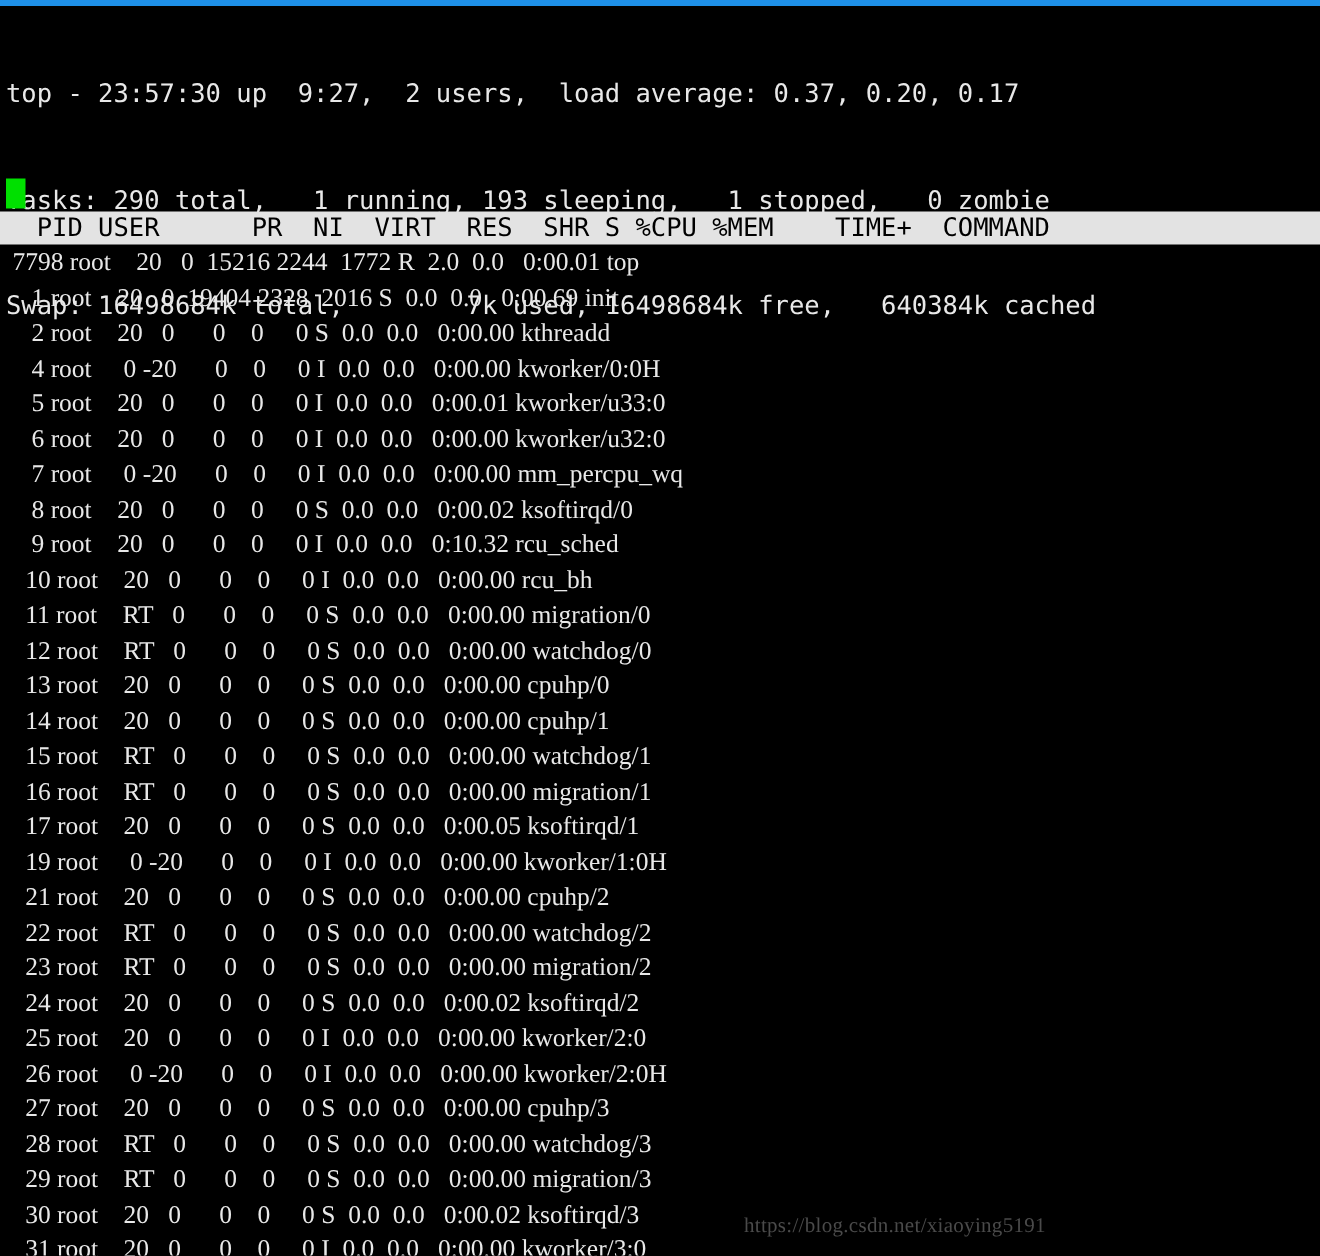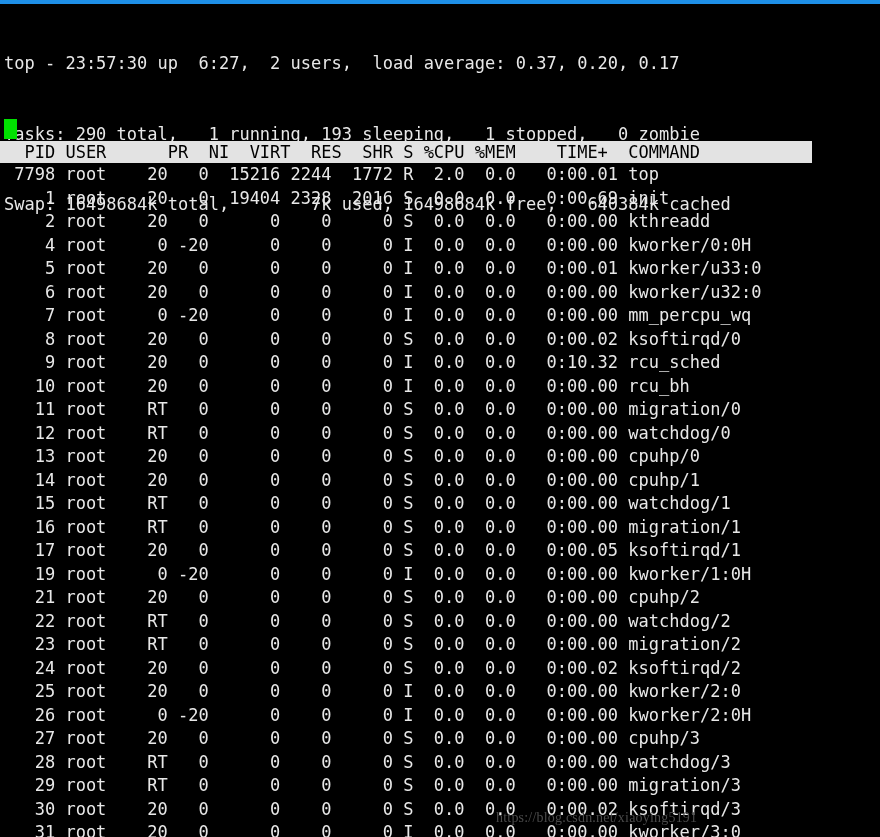--- a/index.html
+++ b/index.html
@@ -33,55 +33,55 @@
   #cursor {
     position:absolute;
     left:4px; top:119px;
     width:13px; height:20px;
     background:#00e000;
   }
 
   #colhead {
     position:absolute;
     top:141px; left:0;
-    width:812px; height:22px;
+    width:880px; height:22px;
     background:#e3e3e3;
     color:#000;
     white-space:pre;
     padding-left:4px;
     line-height:22px;
     overflow:hidden;
   }
 
   #proclist {
     position:absolute;
     top:163px; left:4px;
     width:876px;
     white-space:pre;
   }
-  .prow { display:block; height:23.5px; }
+  .prow { display:block; height:23.5px;font-family:Liberation Serif, serif; }
 
   #watermark {
     position:absolute;
     left:496px; top:806px;
     font-family:"Liberation Serif","DejaVu Serif",serif;
     font-size:14px;
     color:#4a4a4a;
     letter-spacing:0.2px;
     white-space:pre;
     pointer-events:none;
   }
 </style>
 </head>
 <body>
 
 <div id="topbar"></div>
 
 <div id="summary">
-  <span class="sline">top - 23:57:30 up  6:27,  2 users,  load average: 0.37, 0.20, 0.17</span>
+  <span class="sline">top - 23:57:30 up  9:27,  2 users,  load average: 0.37, 0.20, 0.17</span>
   <span class="sline">Tasks: 290 total,   1 running, 193 sleeping,   1 stopped,   0 zombie</span>
   <span class="sline">Swap: 16498684k total,        7k used, 16498684k free,   640384k cached</span>
 </div>
 
 <div id="cursor"></div>
 
 <div id="colhead">  PID USER      PR  NI  VIRT  RES  SHR S %CPU %MEM    TIME+  COMMAND</div>
 
 <div id="proclist"><span class="prow"> 7798 root    20   0  15216 2244  1772 R  2.0  0.0   0:00.01 top</span><span class="prow">    1 root    20   0  19404 2328  2016 S  0.0  0.0   0:00.69 init</span><span class="prow">    2 root    20   0      0    0     0 S  0.0  0.0   0:00.00 kthreadd</span><span class="prow">    4 root     0 -20      0    0     0 I  0.0  0.0   0:00.00 kworker/0:0H</span><span class="prow">    5 root    20   0      0    0     0 I  0.0  0.0   0:00.01 kworker/u33:0</span><span class="prow">    6 root    20   0      0    0     0 I  0.0  0.0   0:00.00 kworker/u32:0</span><span class="prow">    7 root     0 -20      0    0     0 I  0.0  0.0   0:00.00 mm_percpu_wq</span><span class="prow">    8 root    20   0      0    0     0 S  0.0  0.0   0:00.02 ksoftirqd/0</span><span class="prow">    9 root    20   0      0    0     0 I  0.0  0.0   0:10.32 rcu_sched</span><span class="prow">   10 root    20   0      0    0     0 I  0.0  0.0   0:00.00 rcu_bh</span><span class="prow">   11 root    RT   0      0    0     0 S  0.0  0.0   0:00.00 migration/0</span><span class="prow">   12 root    RT   0      0    0     0 S  0.0  0.0   0:00.00 watchdog/0</span><span class="prow">   13 root    20   0      0    0     0 S  0.0  0.0   0:00.00 cpuhp/0</span><span class="prow">   14 root    20   0      0    0     0 S  0.0  0.0   0:00.00 cpuhp/1</span><span class="prow">   15 root    RT   0      0    0     0 S  0.0  0.0   0:00.00 watchdog/1</span><span class="prow">   16 root    RT   0      0    0     0 S  0.0  0.0   0:00.00 migration/1</span><span class="prow">   17 root    20   0      0    0     0 S  0.0  0.0   0:00.05 ksoftirqd/1</span><span class="prow">   19 root     0 -20      0    0     0 I  0.0  0.0   0:00.00 kworker/1:0H</span><span class="prow">   21 root    20   0      0    0     0 S  0.0  0.0   0:00.00 cpuhp/2</span><span class="prow">   22 root    RT   0      0    0     0 S  0.0  0.0   0:00.00 watchdog/2</span><span class="prow">   23 root    RT   0      0    0     0 S  0.0  0.0   0:00.00 migration/2</span><span class="prow">   24 root    20   0      0    0     0 S  0.0  0.0   0:00.02 ksoftirqd/2</span><span class="prow">   25 root    20   0      0    0     0 I  0.0  0.0   0:00.00 kworker/2:0</span><span class="prow">   26 root     0 -20      0    0     0 I  0.0  0.0   0:00.00 kworker/2:0H</span><span class="prow">   27 root    20   0      0    0     0 S  0.0  0.0   0:00.00 cpuhp/3</span><span class="prow">   28 root    RT   0      0    0     0 S  0.0  0.0   0:00.00 watchdog/3</span><span class="prow">   29 root    RT   0      0    0     0 S  0.0  0.0   0:00.00 migration/3</span><span class="prow">   30 root    20   0      0    0     0 S  0.0  0.0   0:00.02 ksoftirqd/3</span><span class="prow">   31 root    20   0      0    0     0 I  0.0  0.0   0:00.00 kworker/3:0</span></div>
 

